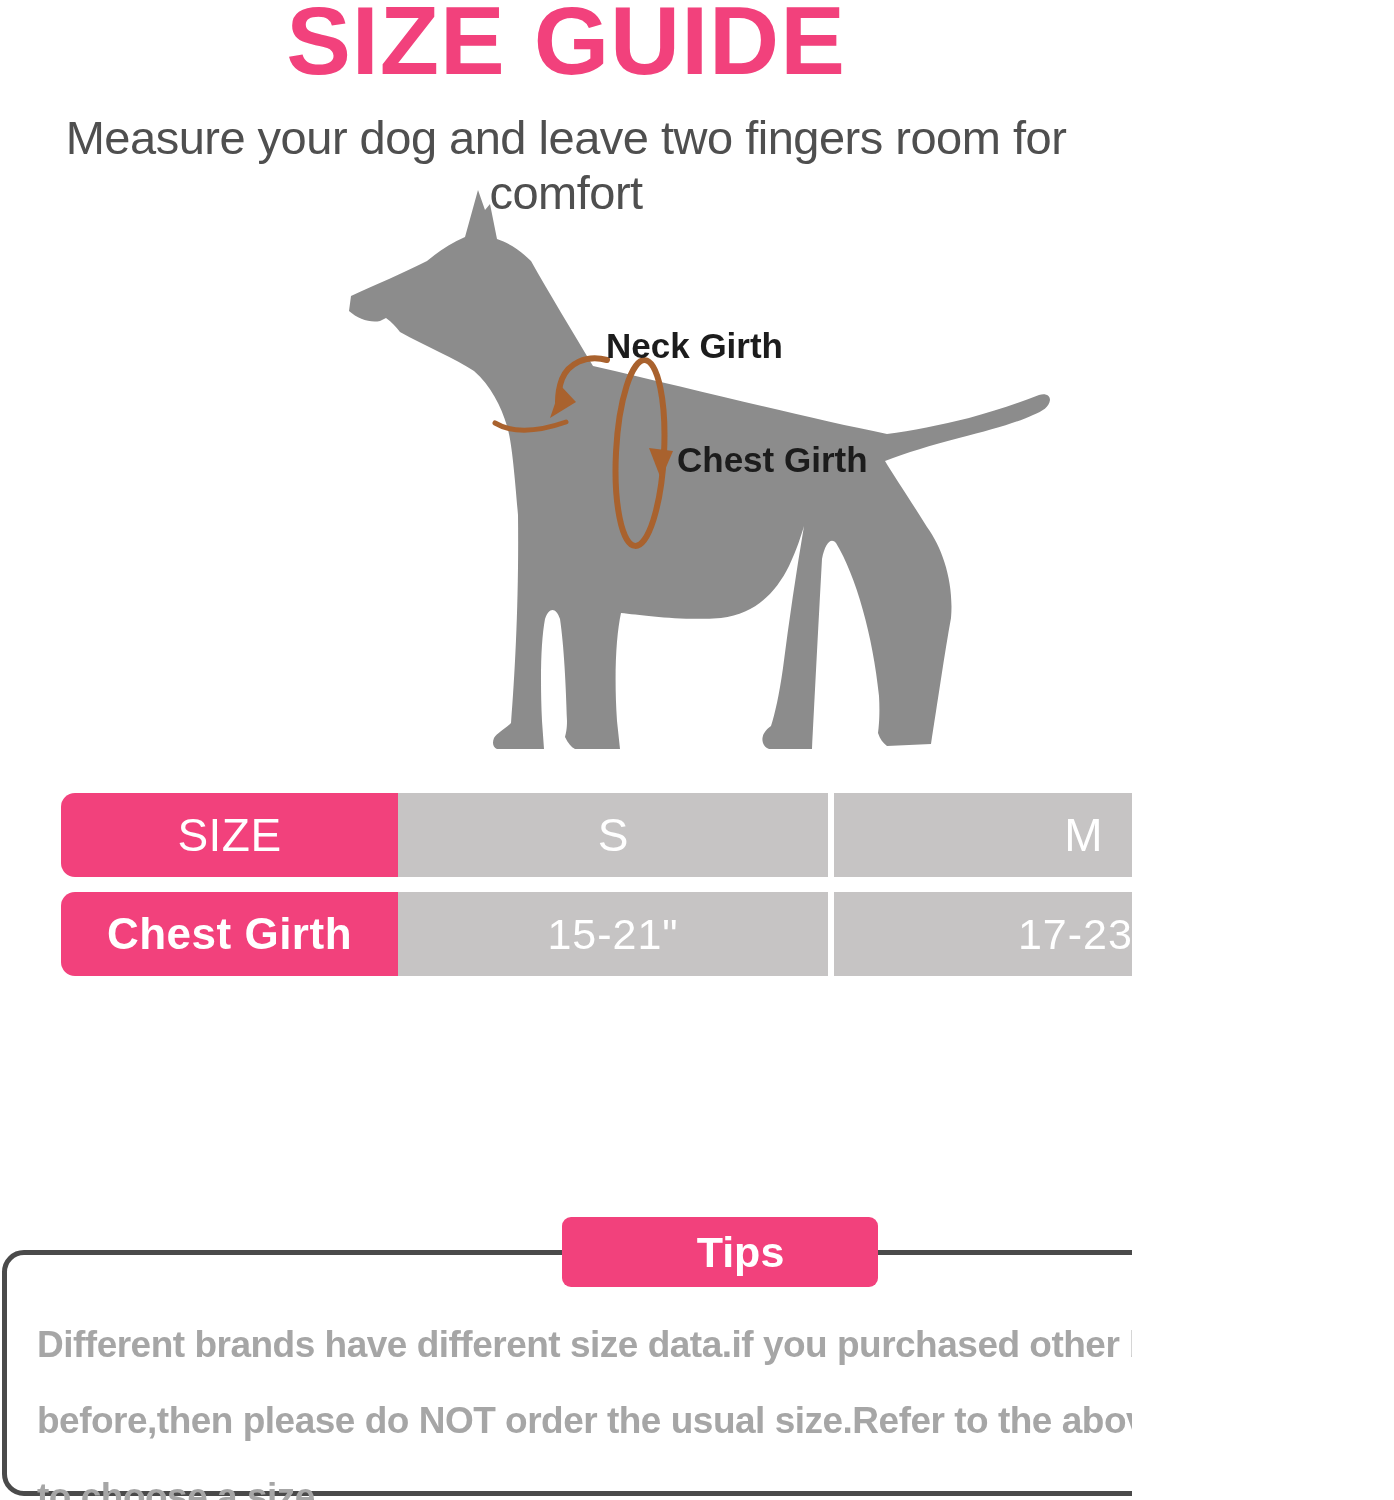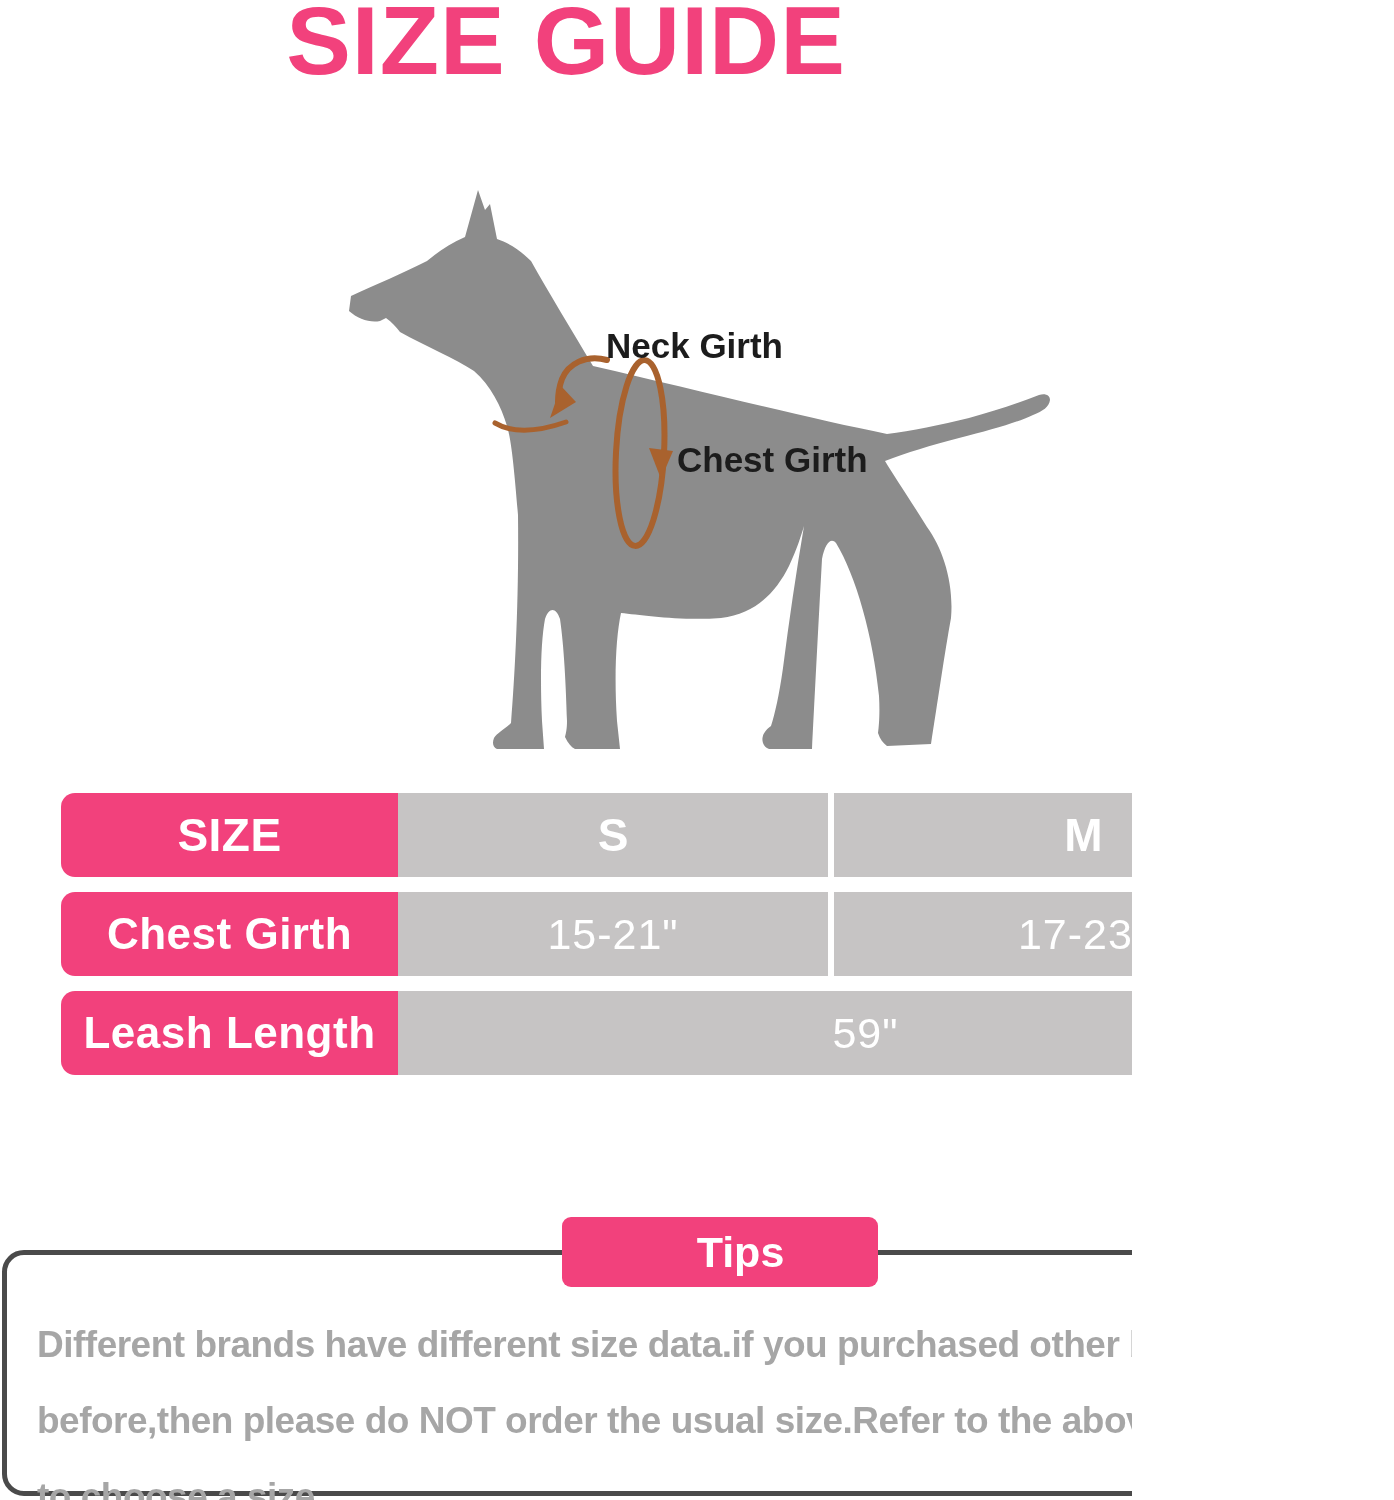--- a/index.html
+++ b/index.html
@@ -35,21 +35,21 @@
   .t-row{display:flex;height:84px;margin-bottom:15px;}
   .cell{display:flex;align-items:center;justify-content:center;color:#fff;}
   .cell.pink{
     width:337px;flex:none;background:var(--accent,#F2417C);
     border-radius:14px 0 0 14px;font-size:44px;font-weight:bold;letter-spacing:0.5px;
   }
   .cell.gray{background:var(--cell-gray,#C6C4C4);}
   .cell.col-s{width:430px;flex:none;margin-right:6px;}
   .cell.col-m{flex:1;border-radius:0 14px 14px 0;}
   .cell.col-span{flex:1;border-radius:0 14px 14px 0;}
-  .cell.hdr{font-size:46px;font-weight:bold;}
+  .cell.hdr{font-size:46px;font-weight:normal;}
   .cell.val{font-size:43px;font-weight:400;letter-spacing:1px;}
   
   .tips-heading{
     position:absolute;left:562px;top:1217px;width:275px;height:70px;z-index:3;
     background:var(--accent,#F2417C);border-radius:9px;
     display:flex;align-items:center;justify-content:center;
     color:#fff;font-size:43px;font-weight:bold;padding-left:41px;
   }
   .tips-box{
     position:absolute;left:2px;top:1250px;width:1390px;height:246px;z-index:1;
@@ -61,20 +61,21 @@
     font-size:37px;font-weight:700;letter-spacing:-0.5px;line-height:76px;
     color:var(--tips-text,#A6A6A6);
   }
 </style>
 </head>
 <body>
 
 <div class="canvas" data-name="size-guide-image">
 
   <h1 class="page-title" data-name="page-title">SIZE GUIDE</h1>
+  <div class="subtitle" data-name="subtitle">Measure your dog and leave two fingers room for comfort</div>
 
   <svg class="dog-svg" data-name="dog-measurement-diagram" viewBox="0 0 740 590" xmlns="http://www.w3.org/2000/svg">
     <path data-name="dog-silhouette" d="
       M21,116 L19,131
       C28,139 40,143 50,141 L56,138
       C62,142 66,147 70,152
       C95,166 126,179 144,191
       C161,206 171,226 177,246
       C182,262 185,300 188,335
       C189,420 185,492 181,543
@@ -126,24 +127,20 @@
     <div class="t-row" data-name="table-header-row">
       <div class="cell pink hdr" data-name="table-header-size">SIZE</div>
       <div class="cell gray col-s hdr" data-name="table-header-col-s">S</div>
       <div class="cell gray col-m hdr" data-name="table-header-col-m">M</div>
     </div>
     <div class="t-row" data-name="table-row-chest-girth">
       <div class="cell pink" data-name="row-label-chest-girth">Chest Girth</div>
       <div class="cell gray col-s val" data-name="chest-girth-value-s">15-21"</div>
       <div class="cell gray col-m val" data-name="chest-girth-value-m">17-23"</div>
     </div>
-    <div class="t-row" data-name="table-row-leash-length">
-      <div class="cell pink" data-name="row-label-leash-length">Leash Length</div>
-      <div class="cell gray col-span val" data-name="leash-length-value">59"</div>
-    </div>
   </div>
 
   <div class="tips-heading" data-name="tips-heading">Tips</div>
   <div class="tips-box" data-name="tips-box">
     <p class="tips-body" data-name="tips-body">Different brands have different size data.if you purchased other brands before,then please do NOT order the usual size.Refer to the above size guide to choose a size.</p>
   </div>
 
 </div>
 
 </body></html>

